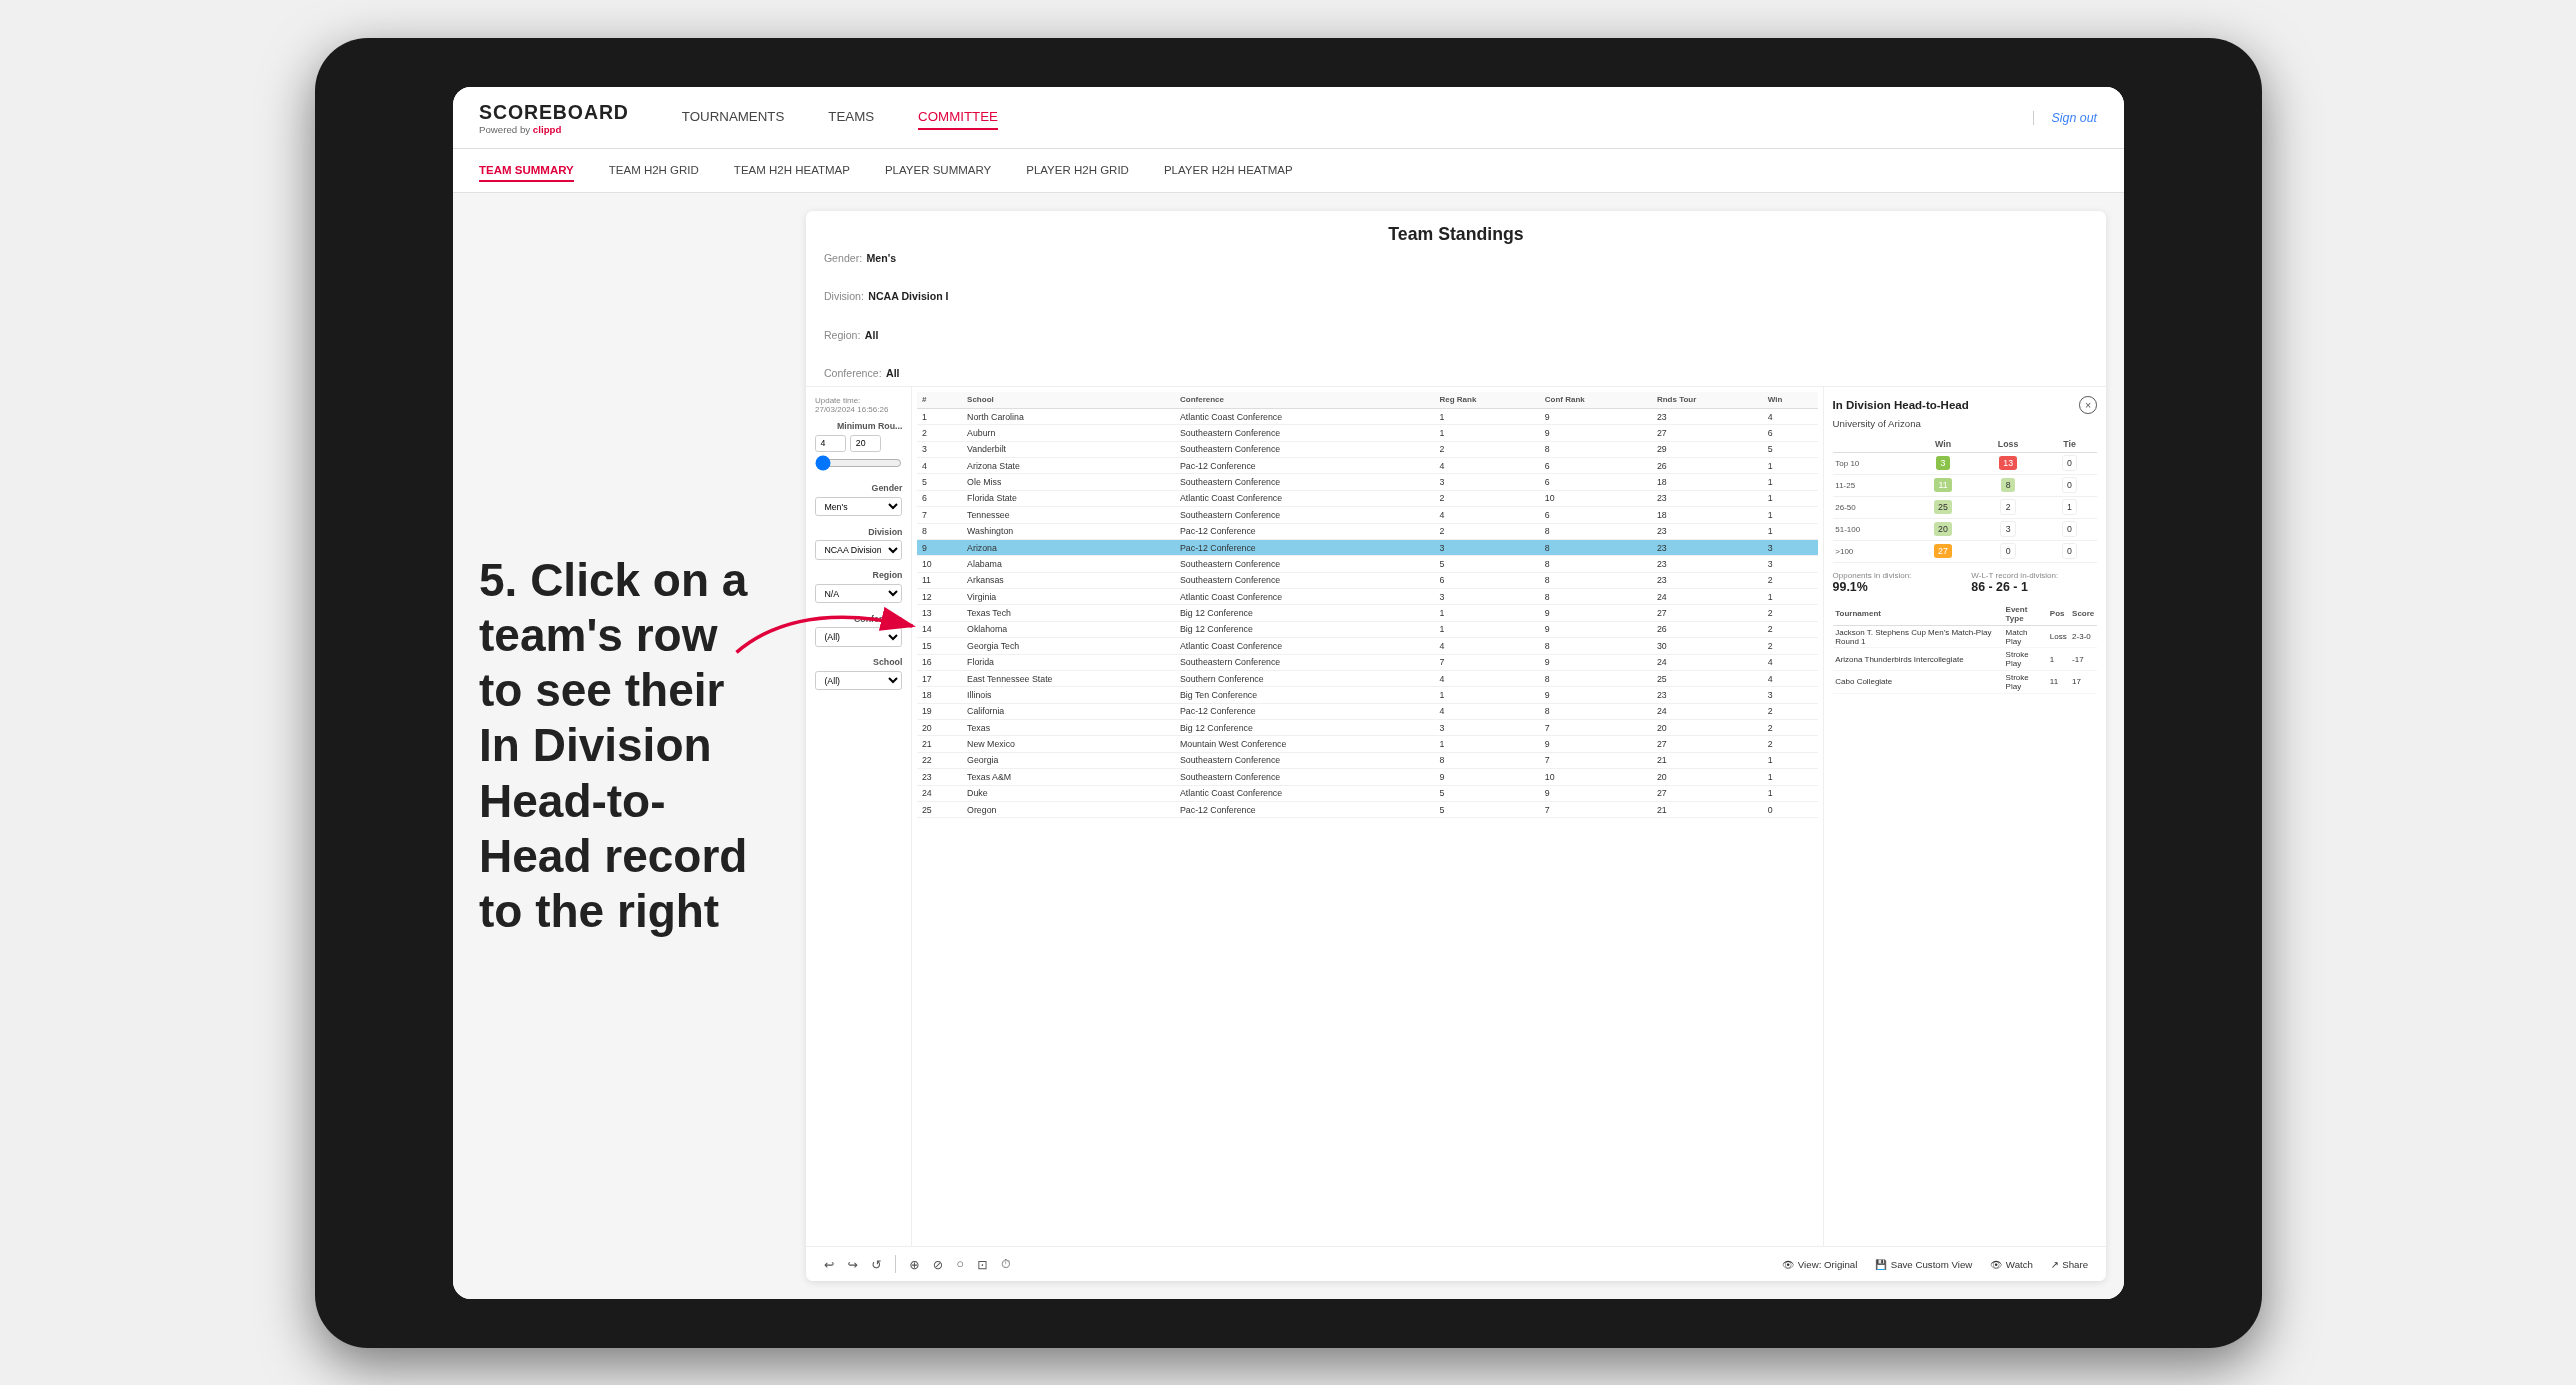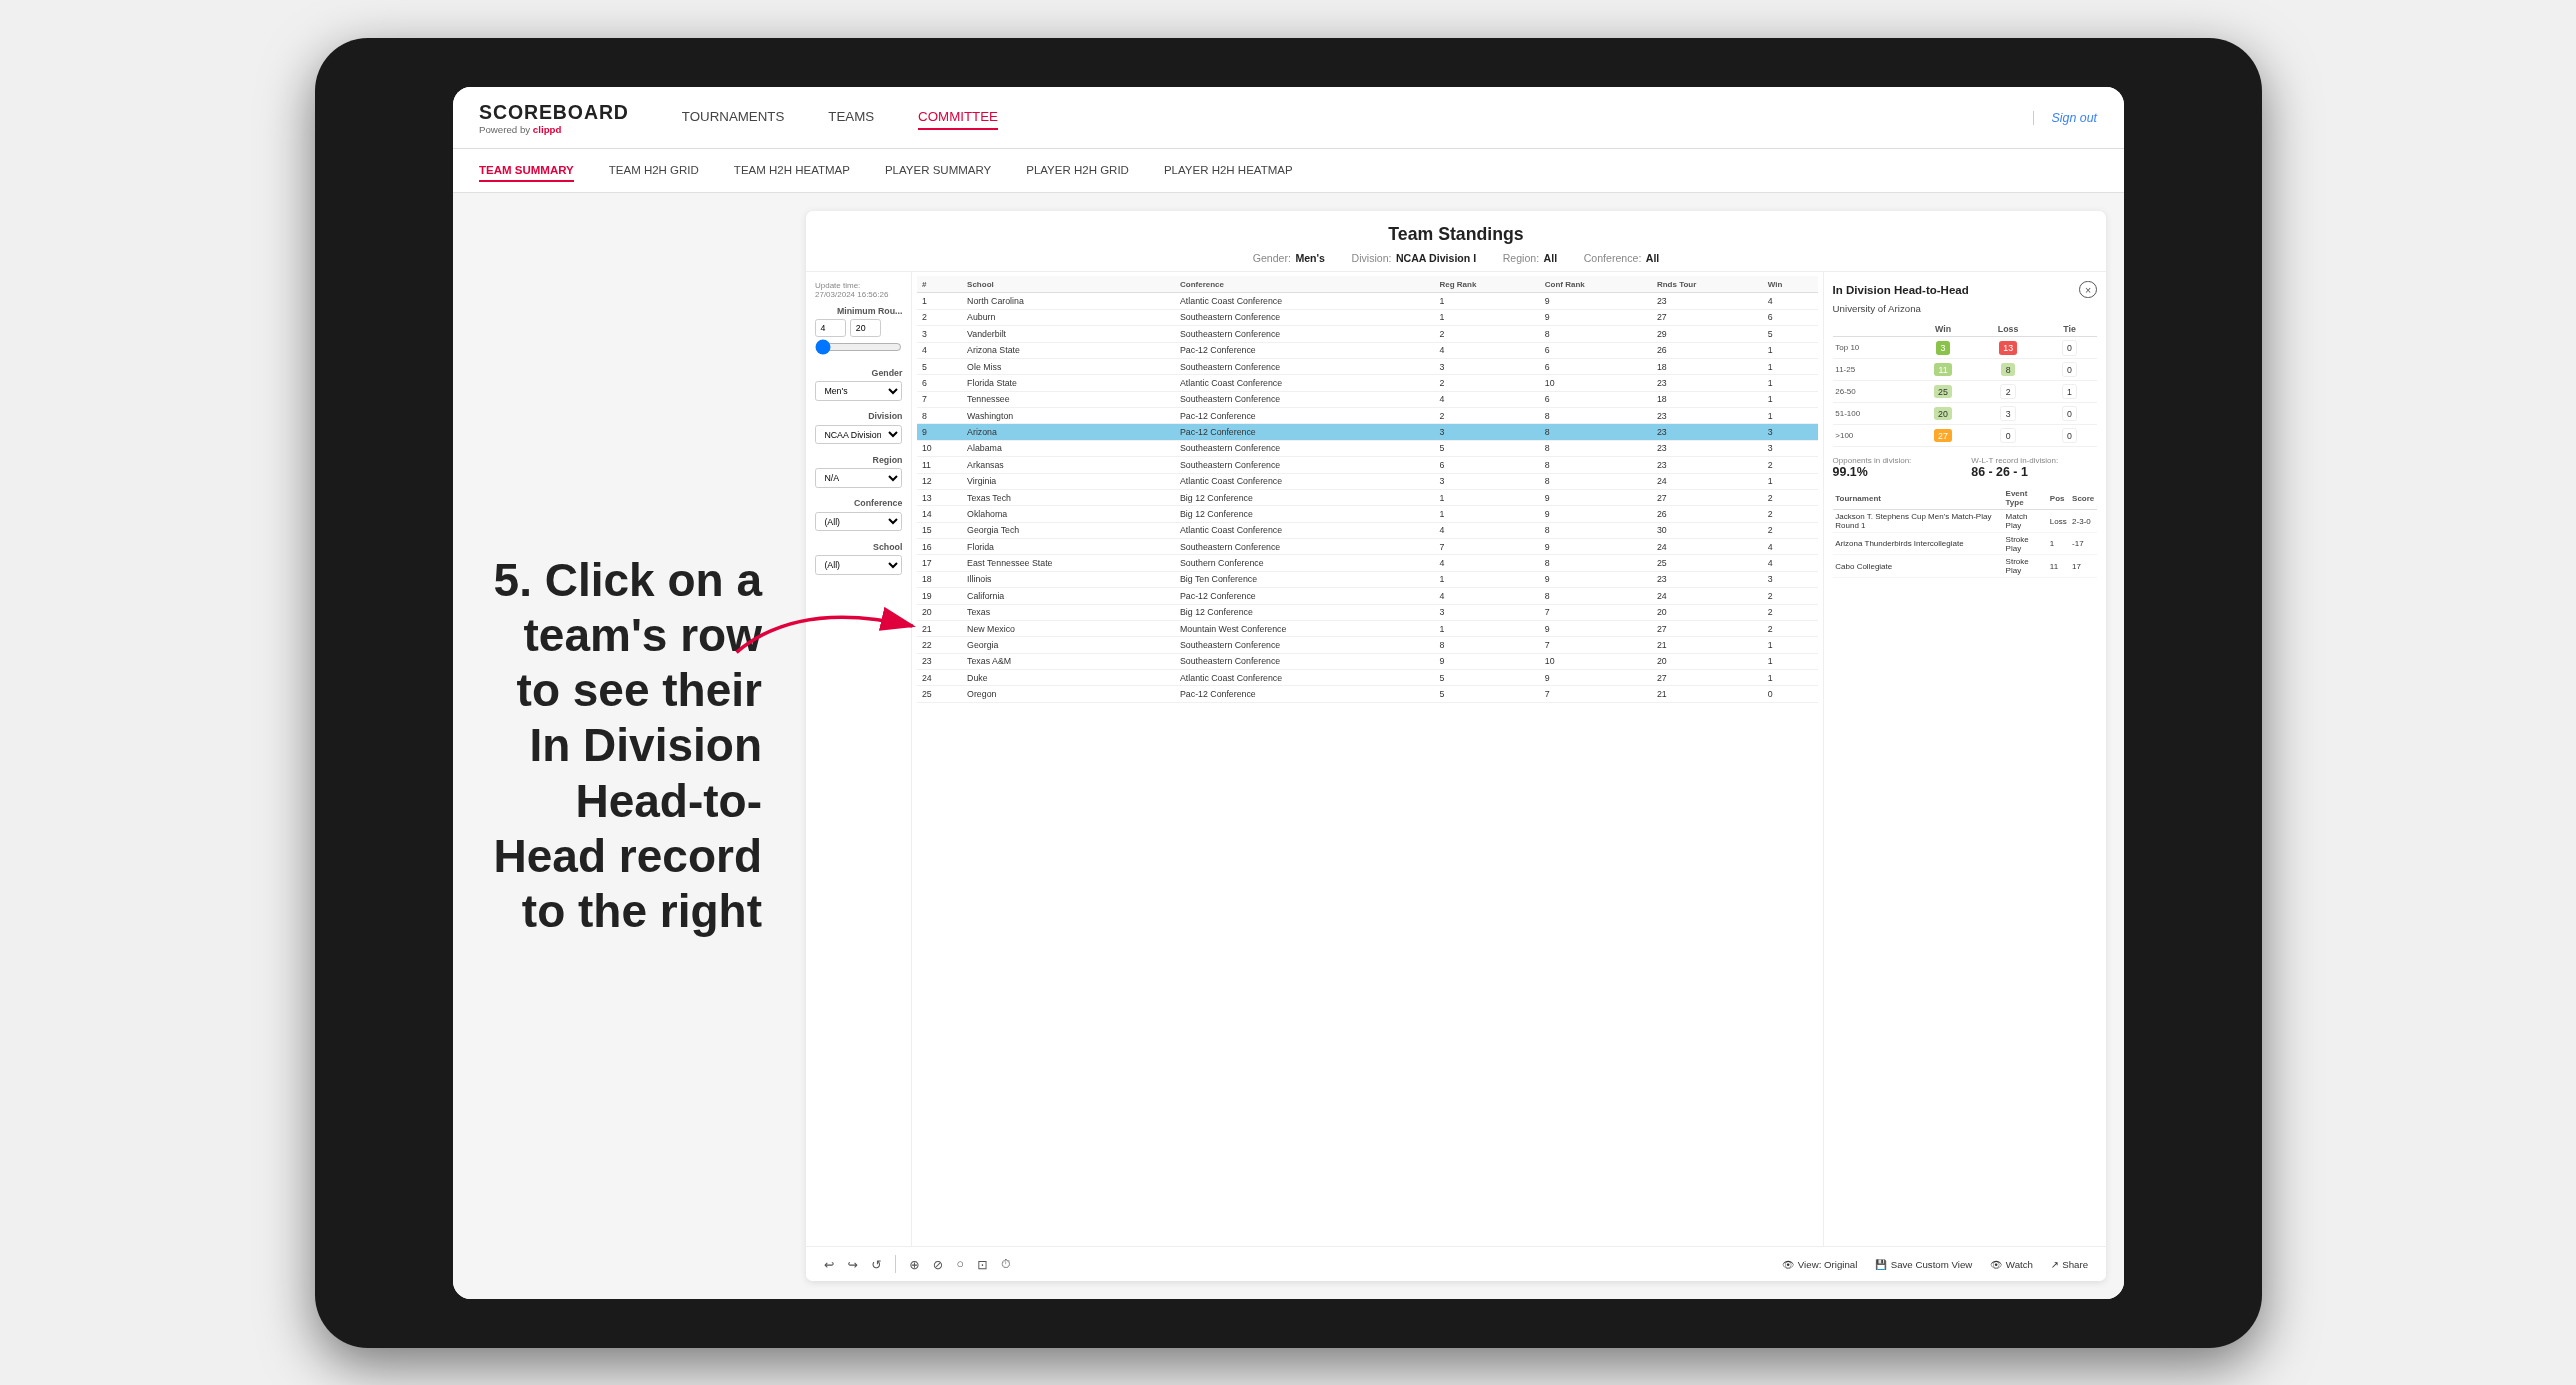--- a/index.html
+++ b/index.html
@@ -143,21 +143,20 @@
       flex-direction: column;
       justify-content: center;
       flex-shrink: 0;
     }
 
     .annotation-text {
       font-size: 46px;
       font-weight: bold;
       color: #222;
       line-height: 1.2;
-      text-align: right;
     }
 
     
     .content-panel {
       flex: 1;
       padding: 17.7px;
       display: flex;
       flex-direction: column;
       overflow: hidden;
     }
@@ -185,21 +184,22 @@
       color: #222;
       text-align: center;
       margin-bottom: 7px;
     }
 
     .panel-filters {
       display: flex;
       gap: 26.5px;
       font-size: 10.6px;
       color: #444;
-      justify-content: center;
+      justify-content: space-between;
+      flex-direction: column;
     }
 
     .filter-item {
       display: flex;
       gap: 4.4px;
     }
 
     .filter-label {
       color: #888;
     }

